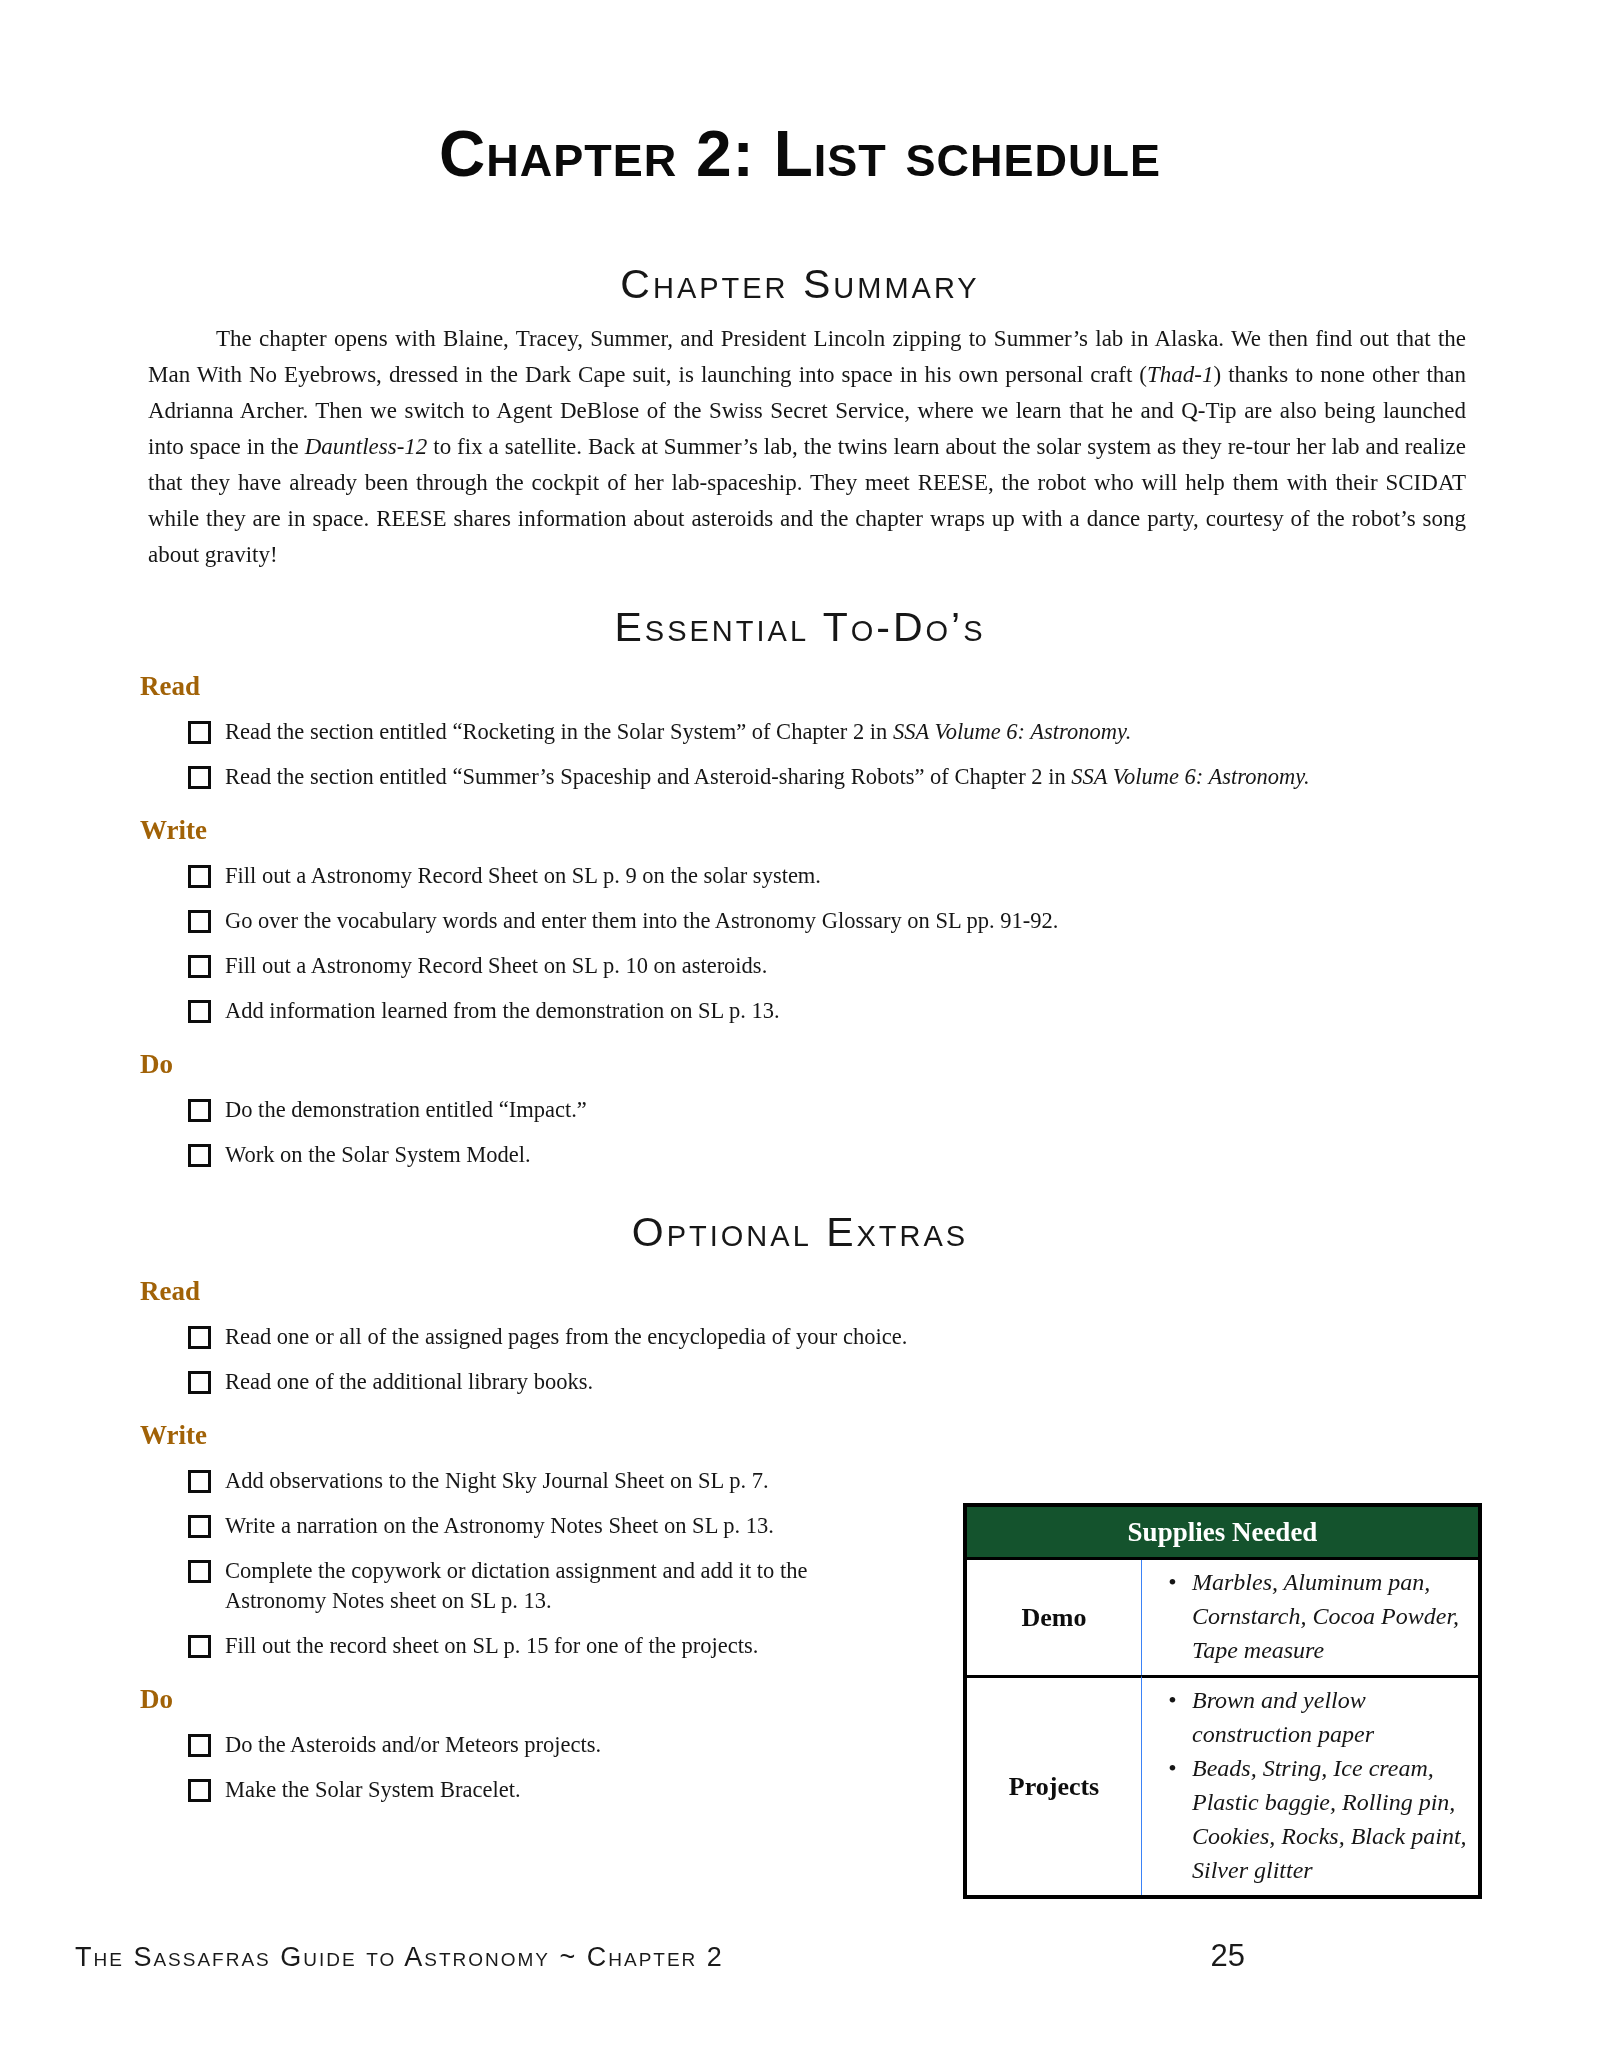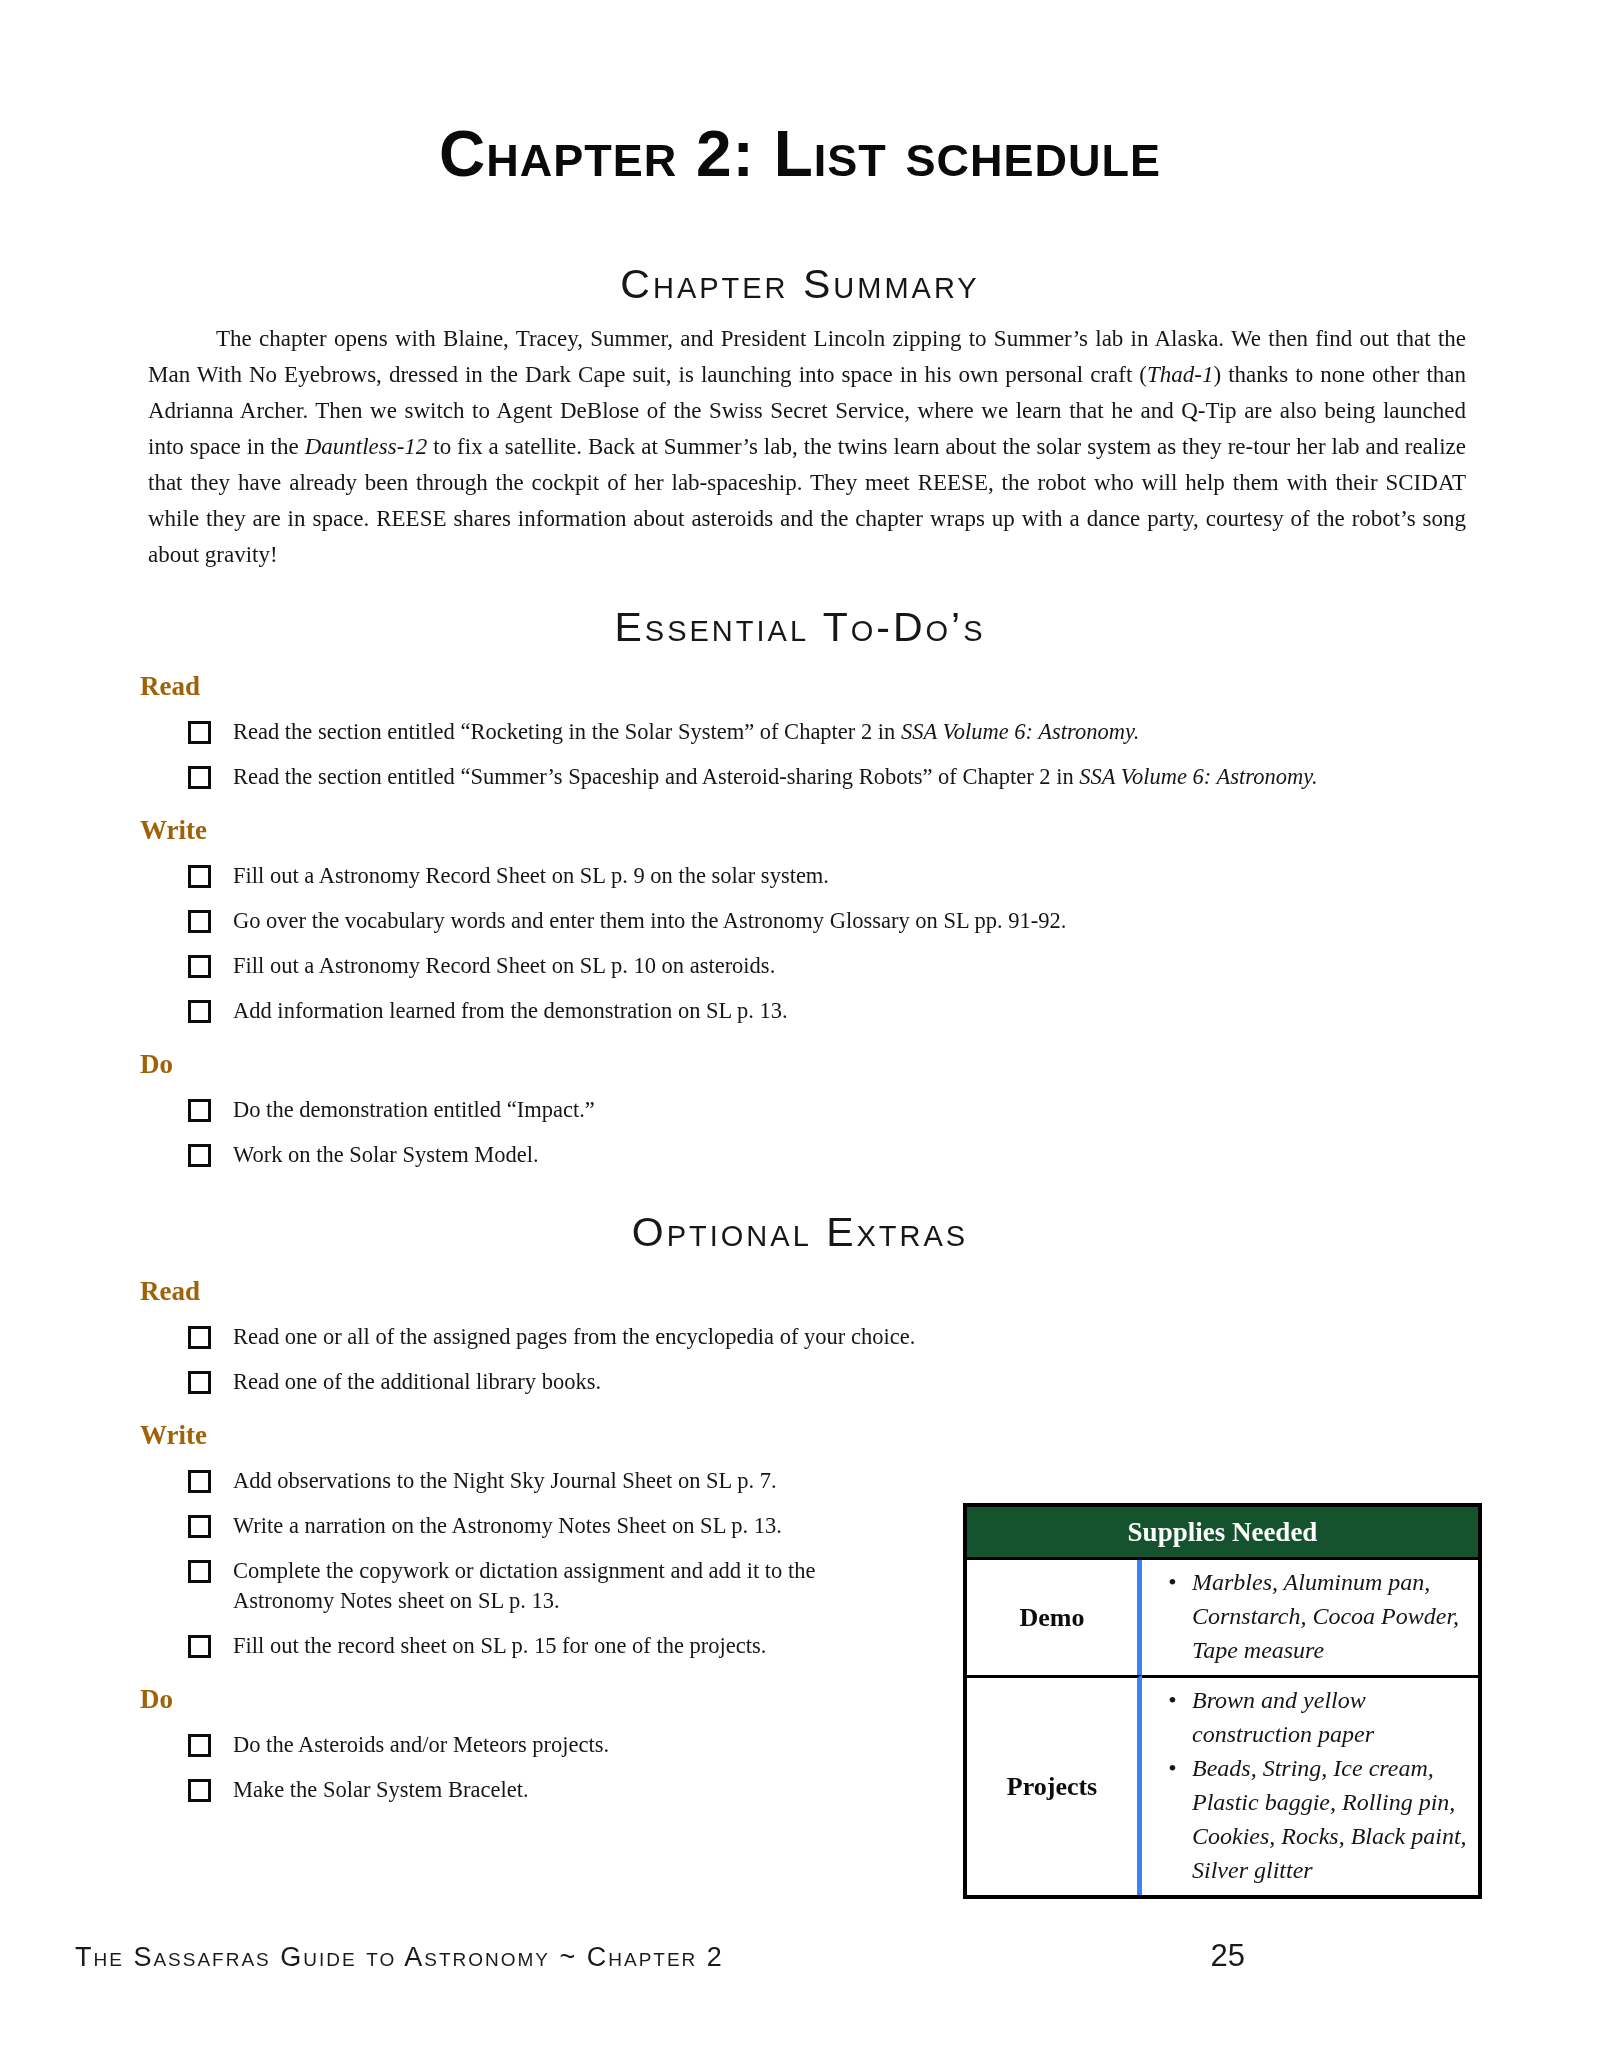--- a/index.html
+++ b/index.html
@@ -58,21 +58,20 @@
     color:#a16207;
   }
   
   .check-item{
     display:flex;
     align-items:flex-start;
     margin:15px 0 0 188px;
     font-size:22.5px;
     line-height:30px;
     color:#161616;
-    gap:8px;
   }
   .checkbox{
     flex:0 0 auto;
     width:17px;height:17px;
     border:3px solid #0c0c0c;
     margin:4px 14px 0 0;
     background:#ffffff;
   }
   .item-text{display:block;}
   .item-text i{font-style:italic;}
@@ -96,21 +95,21 @@
     font-size:27px;
     text-align:center;
     line-height:50px;
     height:50px;
     border-bottom:3px solid #000000;
   }
   .cell-label{
     display:flex;
     align-items:center;
     justify-content:center;
-    border-right:5px solid #3b82f6;
+    border-right:1px solid #3b82f6;
     font-weight:bold;
     font-size:26px;
     color:#0d0d0d;
   }
   .cell-bullets{
     padding:5px 8px 8px 10px;
     font-size:24px;
     line-height:34px;
     color:#161616;
   }

